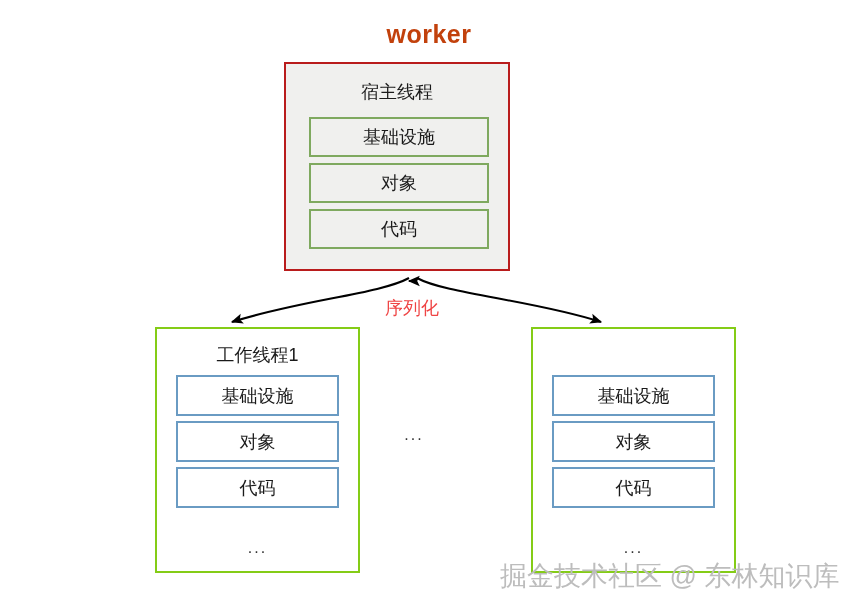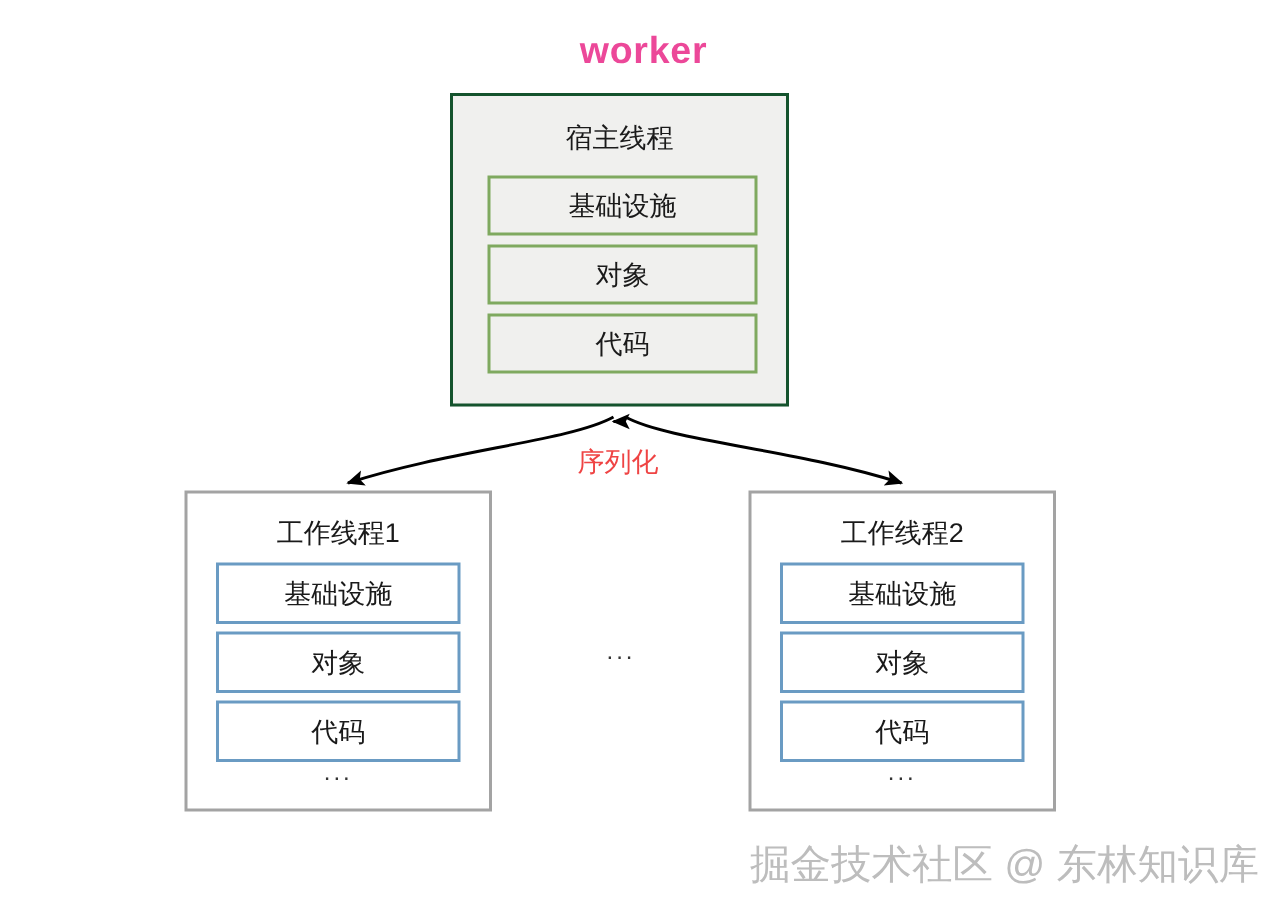--- a/index.html
+++ b/index.html
@@ -18,32 +18,32 @@
 
   #diagram-title {
     position: absolute;
     left: 0;
     top: 20px;
     width: 858px;
     text-align: center;
     font-size: 25px;
     font-weight: bold;
     letter-spacing: 0.5px;
-    color: #ec4899;
+    color: #c2410c;
   }
 
   
   #host-thread-box {
     position: absolute;
-    left: 300px;
+    left: 284px;
     top: 62px;
     width: 226px;
     height: 209px;
     box-sizing: border-box;
-    border: 2px solid #14532d;
+    border: 2px solid #b91c1c;
     background: #F0F0EE;
   }
   #host-thread-title {
     position: absolute;
     left: 0;
     top: 16px;
     width: 100%;
     text-align: center;
     font-size: 18px;
     color: #1a1a1a;
@@ -85,24 +85,25 @@
     text-align: center;
     font-size: 18px;
     color: #ef4444;
   }
 
   
   .worker-box {
     position: absolute;
     top: 327px;
     width: 205px;
-    height: 214px;
-    box-sizing: border-box;
-    border: 2px solid #a3a3a3;
+    height: 246px;
+    box-sizing: border-box;
+    border: 2px solid #84cc16;
     background: #FFFFFF;
+    margin-left: 32px;
   }
   #worker-box-1 { left: 123px; }
   #worker-box-2 { left: 499px; }
 
   .worker-title {
     position: absolute;
     left: 0;
     top: 14px;
     width: 100%;
     text-align: center;
@@ -194,21 +195,20 @@
   <div class="worker-title">工作线程1</div>
   <div class="worker-inner-list">
     <div class="worker-inner-box">基础设施</div>
     <div class="worker-inner-box">对象</div>
     <div class="worker-inner-box">代码</div>
   </div>
   <div class="worker-ellipsis">...</div>
 </div>
 
 <div class="worker-box" id="worker-box-2">
-  <div class="worker-title">工作线程2</div>
   <div class="worker-inner-list">
     <div class="worker-inner-box">基础设施</div>
     <div class="worker-inner-box">对象</div>
     <div class="worker-inner-box">代码</div>
   </div>
   <div class="worker-ellipsis">...</div>
 </div>
 
 <div id="between-workers-ellipsis">...</div>
 

